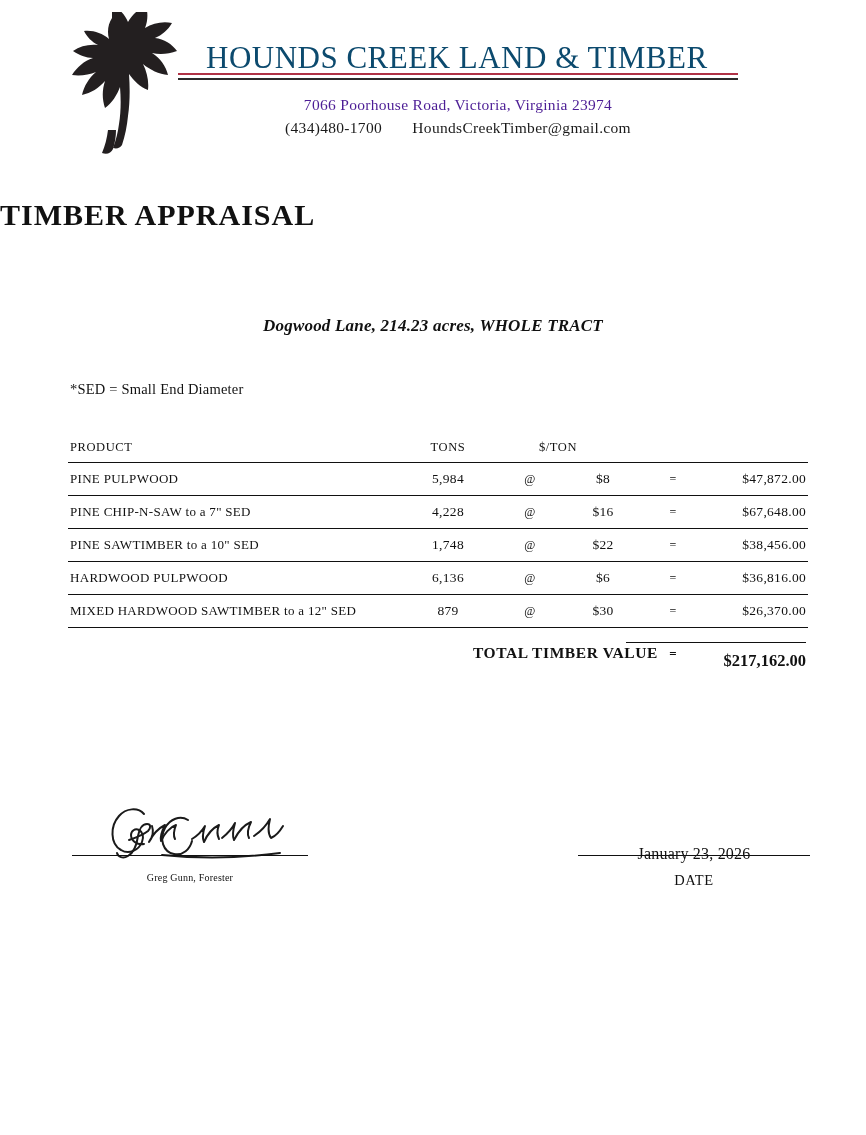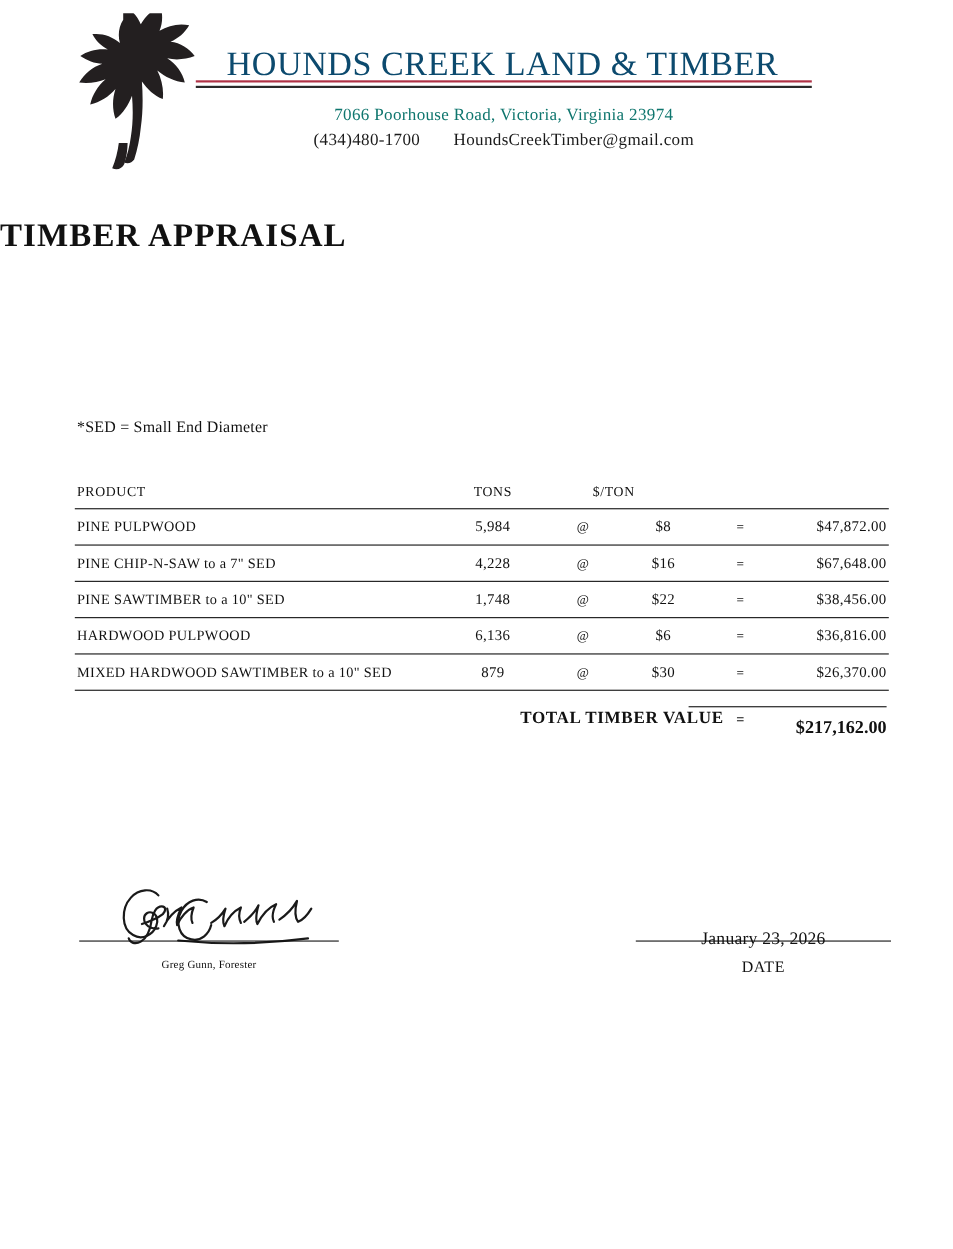--- a/index.html
+++ b/index.html
@@ -63,21 +63,21 @@
   }
 
   .addr {
     position: absolute;
     top: 96px;
     left: 178px;
     width: 560px;
     text-align: center;
     font-size: 15.5px;
     letter-spacing: 0.3px;
-    color: #0f766e;
+    color: #4c1d95;
   }
   .addr2 {
     position: absolute;
     top: 119px;
     left: 178px;
     width: 560px;
     text-align: center;
     font-size: 15.5px;
     letter-spacing: 0.3px;
     color: #1a1a1a;
@@ -283,20 +283,21 @@
   <div class="addr">7066 Poorhouse Road, Victoria, Virginia 23974</div>
 
   <div class="addr2">
     <span>(434)480-1700</span>
     <span class="spacer"></span>
     <span>HoundsCreekTimber@gmail.com</span>
   </div>
 
   <div class="doc-title">TIMBER APPRAISAL</div>
 
+  <div class="tract-line">Dogwood Lane, 214.23 acres, WHOLE TRACT</div>
 
   <div class="sed-note">*SED = Small End Diameter</div>
 
   <div class="table">
 
     <div class="thead">
       <div class="th-product">PRODUCT</div>
       <div class="th-tons">TONS</div>
       <div class="th-ton">$/TON</div>
     </div>
@@ -331,21 +332,21 @@
     <div class="row">
       <div class="cell-product">HARDWOOD PULPWOOD</div>
       <div class="cell-tons">6,136</div>
       <div class="cell-at">@</div>
       <div class="cell-rate">$6</div>
       <div class="cell-eq">=</div>
       <div class="cell-amount">$36,816.00</div>
     </div>
 
     <div class="row">
-      <div class="cell-product">MIXED HARDWOOD SAWTIMBER to a 10" SED</div>
+      <div class="cell-product">MIXED HARDWOOD SAWTIMBER to a 12" SED</div>
       <div class="cell-tons">879</div>
       <div class="cell-at">@</div>
       <div class="cell-rate">$30</div>
       <div class="cell-eq">=</div>
       <div class="cell-amount">$26,370.00</div>
     </div>
 
     <div class="rows-bottom-border"></div>
 
     <div class="total-row">

